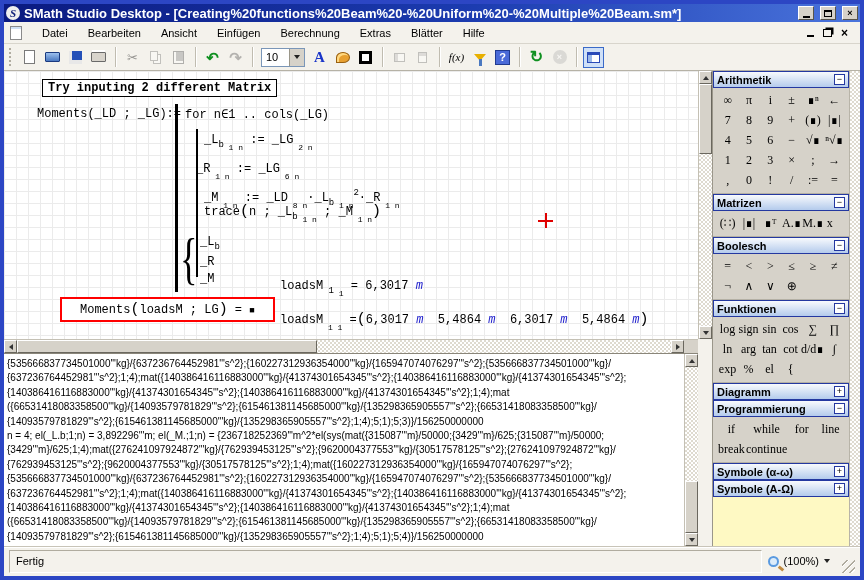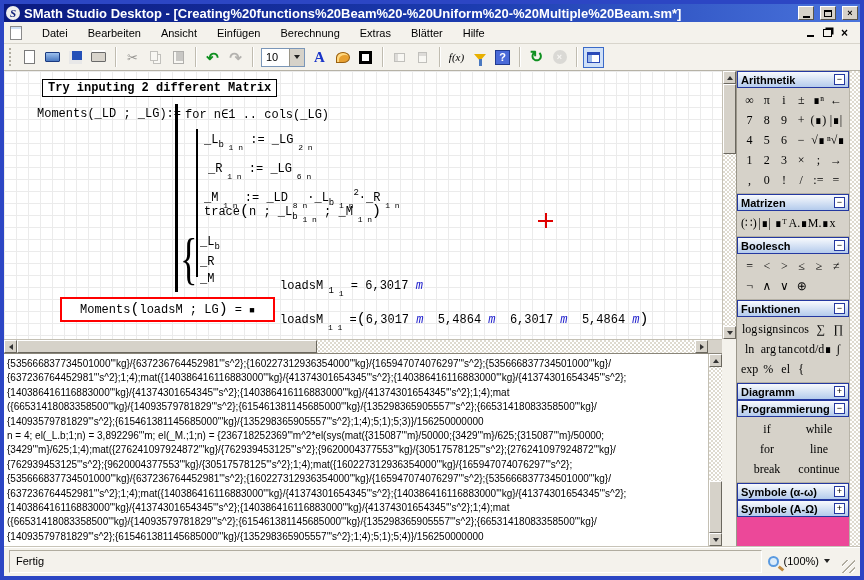--- a/index.html
+++ b/index.html
@@ -83,21 +83,21 @@
 .tri-up{width:0;height:0;border-left:3px solid transparent;border-right:3px solid transparent;border-bottom:4px solid #333}
 .tri-down{width:0;height:0;border-left:3px solid transparent;border-right:3px solid transparent;border-top:4px solid #333}
 .tri-left{width:0;height:0;border-top:3px solid transparent;border-bottom:3px solid transparent;border-right:4px solid #333}
 .tri-right{width:0;height:0;border-top:3px solid transparent;border-bottom:3px solid transparent;border-left:4px solid #333}
 .corner{width:14px;height:14px;background:#d6d2c9;flex:0 0 auto}
 
 .bottom-pane{height:193px;display:flex;border-top:1px solid #8a867a;background:#fff;flex:0 0 auto}
 .log{flex:1;overflow:hidden;padding:3px 2px 0 3px;font-size:10px;line-height:14.4px}
 .log-line{white-space:nowrap;overflow:hidden}
 
-.sidebar{width:124px;display:flex;border-left:1px solid #9a968a;background:#ec4899;flex:0 0 auto}
+.sidebar{width:148px;display:flex;border-left:1px solid #9a968a;background:#fef9c3;flex:0 0 auto}
 .palettes{flex:1;display:flex;flex-direction:column;overflow:hidden;min-width:0}
 .phead{height:17px;display:flex;align-items:center;justify-content:space-between;padding:0 3px;background:linear-gradient(180deg,#f8fafd,#b4cbec);border:1px solid #2438a0;font-weight:bold;font-size:11px;flex:0 0 auto}
 .pbox{width:11px;height:11px;background:#fff;border:1px solid #2438a0;font-size:9px;line-height:9px;text-align:center;font-weight:normal}
 .pbody{background:#d6d2c9;display:grid;padding:3px 4px;row-gap:1px;border-bottom:1px solid #b4b0a4}
 .pal-btn{height:19px;display:flex;align-items:center;justify-content:center;font-family:"Liberation Serif",serif;font-size:12px;white-space:nowrap}
 .side-strip{width:11px;border-left:1px solid #b8b4a8;flex:0 0 auto}
 
 .statusbar{height:30px;display:flex;align-items:center;gap:6px;padding:3px 5px;background:#f4f2ec;box-shadow:inset 0 1px 0 #c8c4b8,inset 0 2px 0 #fff;flex:0 0 auto}
 .status-cell{flex:1;height:23px;display:flex;align-items:center;padding:8px 6px;border:1px solid;border-color:#b0ac9f #fff #fff #b0ac9f}
 .zoom-group{display:flex;align-items:center;gap:5px;padding-right:6px}
@@ -229,21 +229,21 @@
 
       <div class="canvas">
         <div class="abs note-box" style="left:38px;top:8px">Try inputing 2 different Matrix</div>
 
         <div class="abs" style="left:33px;top:36px">Moments(_LD ; _LG):=</div>
         <div class="vbar" style="left:171px;top:33px;height:188px"></div>
         <div class="abs" style="left:181px;top:36px">for n∈1 .. cols(_LG)</div>
         <div class="vbar" style="left:192px;top:58px;height:148px;width:2px"></div>
 
         <div class="abs" style="left:200px;top:62px"><span>_L</span><span class="sub">b</span><span class="idx"> 1 n</span><span> := _LG</span><span class="idx"> 2 n</span></div>
-        <div class="abs" style="left:204px;top:91px"><span>_R</span><span class="idx"> 1 n</span><span> := _LG</span><span class="idx"> 6 n</span></div>
+        <div class="abs" style="left:192px;top:91px"><span>_R</span><span class="idx"> 1 n</span><span> := _LG</span><span class="idx"> 6 n</span></div>
         <div class="abs" style="left:200px;top:117px"><span>_M</span><span class="idx"> 1 n</span><span> := _LD</span><span class="idx"> 8 n</span><span>·_L</span><span class="sub">b</span><span class="idx"> 1 n</span><span class="sup">2</span><span>·_R</span><span class="idx"> 1 n</span></div>
         <div class="abs" style="left:200px;top:132px"><span>trace</span><span class="paren">(</span><span>n ; _L</span><span class="sub">b</span><span class="idx"> 1 n</span><span> ; _M</span><span class="idx"> 1 n</span><span class="paren">)</span></div>
 
         <div class="brace" style="left:176px;top:160px">{</div>
         <div class="abs" style="left:196px;top:164px"><span>_L</span><span class="sub">b</span></div>
         <div class="abs" style="left:196px;top:184px"><span>_R</span></div>
         <div class="abs" style="left:196px;top:201px"><span>_M</span></div>
 
         <div class="cross" style="left:534px;top:142px"></div>
 
@@ -411,21 +411,21 @@
             <span>Diagramm</span>
             <span class="pbox">+</span>
           </div>
         </div>
 
         <div>
           <div class="phead">
             <span>Programmierung</span>
             <span class="pbox">−</span>
           </div>
-          <div class="pbody" style="grid-template-columns:repeat(2,1fr)">
+          <div class="pbody" style="grid-template-columns:repeat(4,1fr)">
               <span class="pal-btn">if</span>
               <span class="pal-btn">while</span>
               <span class="pal-btn">for</span>
               <span class="pal-btn">line</span>
               <span class="pal-btn">break</span>
               <span class="pal-btn">continue</span>
             </div>
         </div>
 
         <div>

